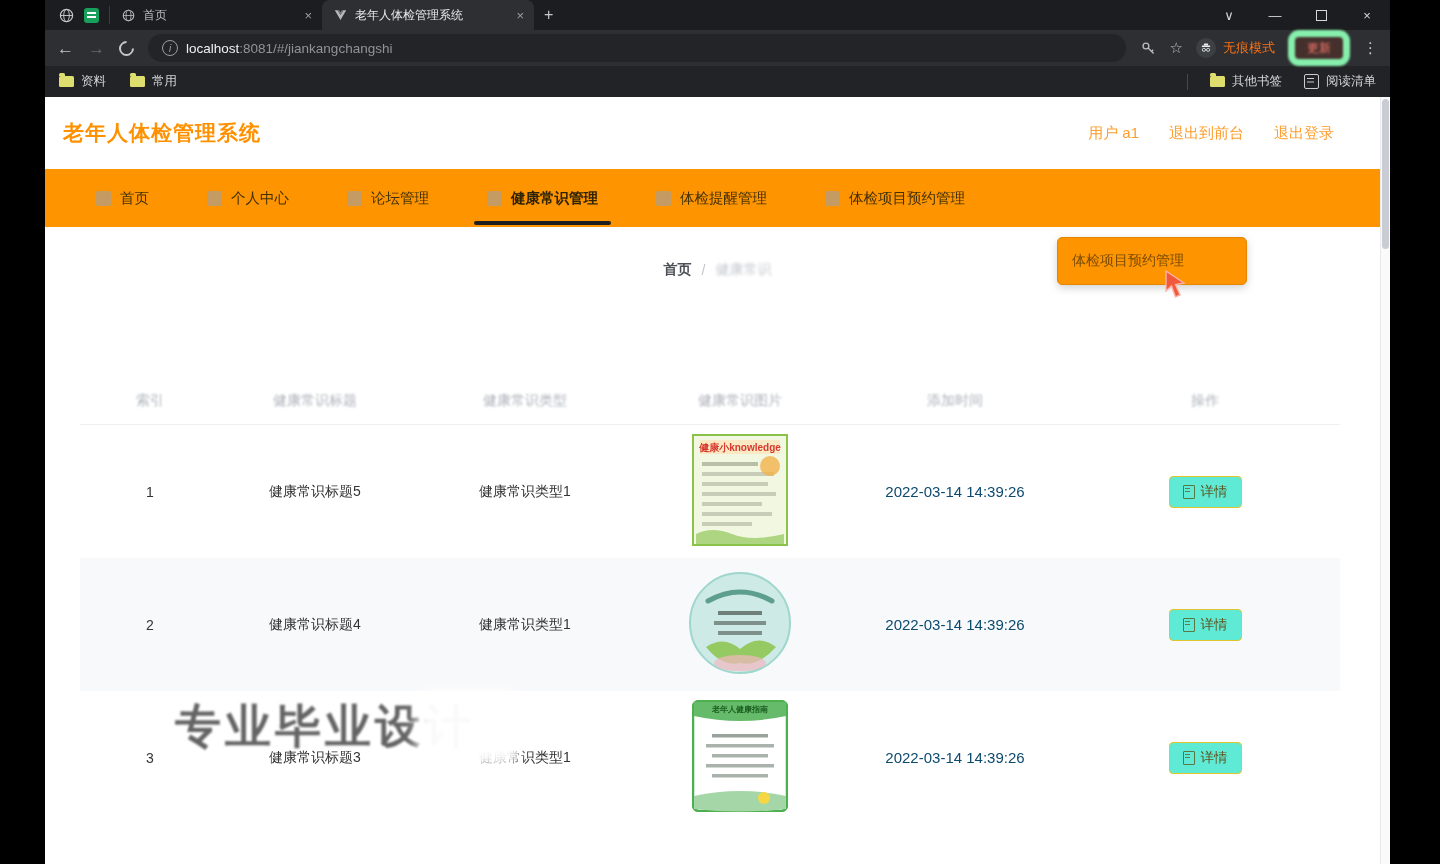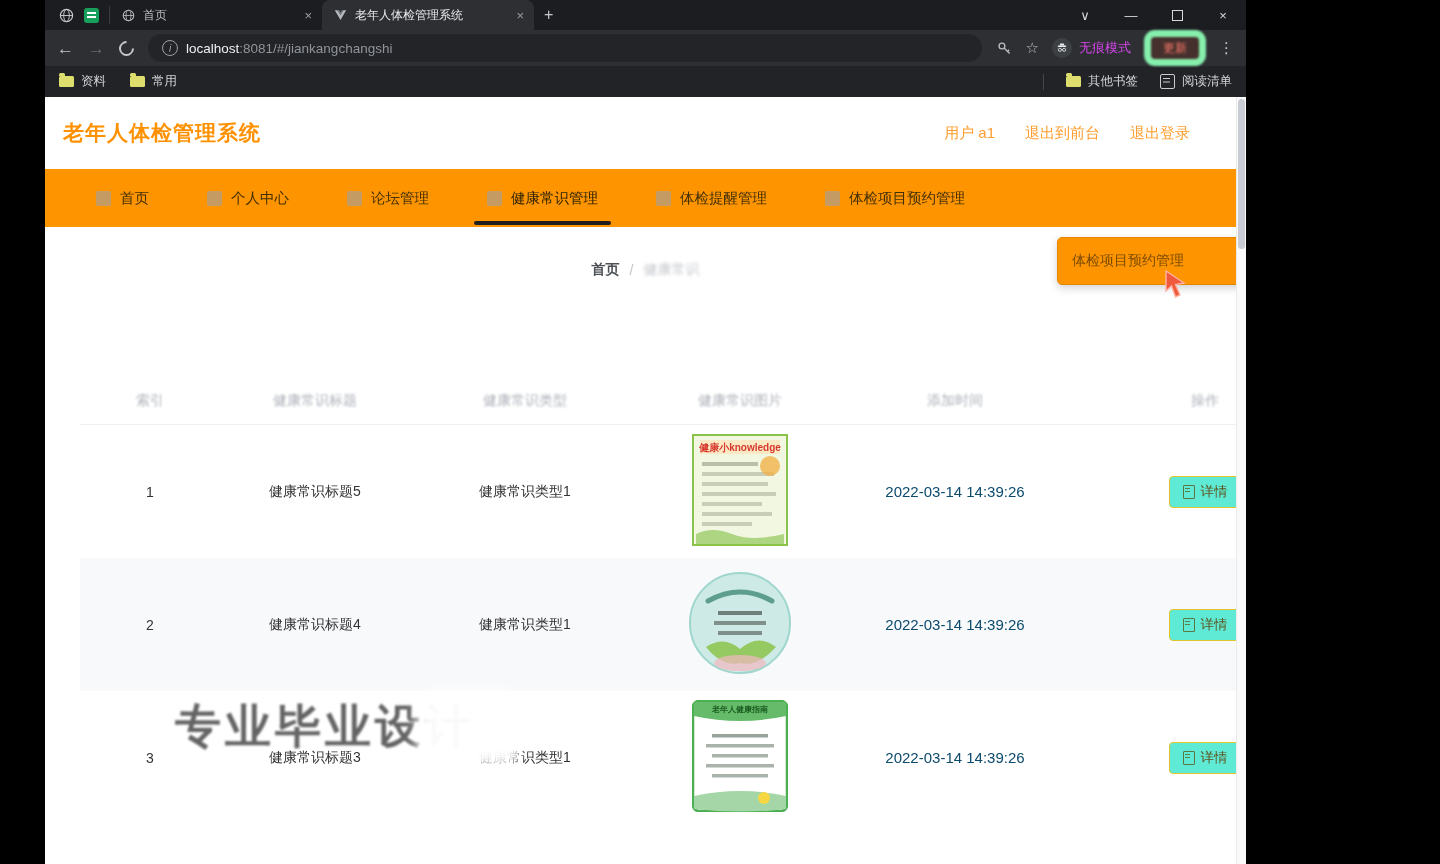--- a/index.html
+++ b/index.html
@@ -1,17 +1,17 @@
 <!DOCTYPE html>
 <html><head>
 <meta charset="utf-8">
 <style>
   html,body{margin:0;padding:0;}
   body{width:1440px;height:864px;background:#000;font-family:"Liberation Sans","DejaVu Sans",sans-serif;overflow:hidden;position:relative;}
-  .screen{position:absolute;left:45px;top:0;width:1201px;height:864px;background:#fff;overflow:hidden;}
+  .screen{position:absolute;left:45px;top:0;width:1345px;height:864px;background:#fff;overflow:hidden;}
 
   
   .tabbar{height:30px;background:#1c1d20;display:flex;align-items:center;color:#c7c9cd;font-size:12px;}
   .pinned{display:flex;align-items:center;gap:10px;padding:0 10px 0 14px;border-right:1px solid #3a3b3e;height:18px;}
   .greenapp{width:15px;height:15px;background:#17a05c;border-radius:3px;position:relative;}
   .greenapp::after{content:"";position:absolute;left:3px;top:4px;width:9px;height:2px;background:#fff;box-shadow:0 4px 0 #fff;}
   .tab{display:flex;align-items:center;gap:8px;height:30px;padding:0 10px 0 12px;width:212px;box-sizing:border-box;color:#b9bcc1;}
   .tab.active{background:#2e2f33;border-radius:8px 8px 0 0;color:#e8e9ea;}
   .tab .t-title{flex:1;white-space:nowrap;overflow:hidden;text-overflow:ellipsis;}
   .tab .t-close{color:#9aa0a6;font-size:13px;cursor:default;}
@@ -22,21 +22,21 @@
 
   .addressbar{height:36px;background:#2e2f33;display:flex;align-items:center;padding:0 12px;gap:14px;color:#c3c6ca;}
   .nav-arrow{font-size:17px;line-height:1;}
   .nav-arrow.dim{color:#64686d;}
   .reload{width:11px;height:11px;border:2px solid #c3c6ca;border-radius:50%;border-top-color:transparent;transform:rotate(45deg);}
   .urlbox{flex:1;display:flex;align-items:center;gap:8px;height:28px;background:#232428;border-radius:14px;padding:0 14px;font-size:13.5px;}
   .info-i{width:14px;height:14px;border:1.5px solid #9aa0a6;border-radius:50%;color:#9aa0a6;font-size:10px;display:flex;align-items:center;justify-content:center;font-style:italic;}
   .url-host{color:#eef0f1;}
   .url-rest{color:#8f949a;filter:blur(0.7px);}
   .abar-right{display:flex;align-items:center;gap:13px;}
-  .incog{display:flex;align-items:center;gap:7px;font-size:13px;color:#d946ef;}
+  .incog{display:flex;align-items:center;gap:7px;font-size:13px;color:#f97316;}
   .incog-badge{width:20px;height:20px;border-radius:50%;background:#3c4043;display:flex;align-items:center;justify-content:center;}
   .update-pill{height:22px;border-radius:11px;background:#46302d;border:7px solid #86efac;color:#ff7a6c;font-size:12px;display:flex;align-items:center;padding:0 12px;filter:blur(0.8px);}
   .kebab{color:#c3c6ca;font-size:15px;letter-spacing:0;}
   .star{font-size:15px;color:#b9bcc1;}
 
   .bookmarksbar{height:31px;background:#222327;display:flex;align-items:center;padding:0 14px;gap:24px;color:#d3d5d8;font-size:12.5px;}
   .bm-item{display:flex;align-items:center;gap:7px;text-align:right;}
   .folder{width:15px;height:11px;background:#dede6f;border-radius:1.5px;position:relative;display:inline-block;}
   .folder::before{content:"";position:absolute;top:-3px;left:0;width:6px;height:3px;background:#dede6f;border-radius:1.5px 1.5px 0 0;}
   .bm-right{margin-left:auto;display:flex;align-items:center;gap:22px;}
@@ -46,21 +46,21 @@
 
   
   .page{position:relative;height:767px;background:#fff;overflow:hidden;}
   .site-header{height:72px;display:flex;align-items:center;justify-content:space-between;padding:0 56px 0 18px;}
   .site-title{color:#ff9100;font-size:21px;font-weight:bold;letter-spacing:1px;}
   .user-links{display:flex;gap:30px;color:#ff9d2e;font-size:15px;filter:blur(0.6px);}
 
   .mainnav{height:58px;background:#fd9400;display:flex;align-items:center;padding-left:22px;}
   .nav-item{position:relative;display:flex;align-items:center;gap:9px;padding:0 29px;height:100%;font-size:14.5px;color:#433005;}
   .nav-ico{width:15px;height:15px;border-radius:2px;background:rgba(150,160,180,.55);}
-  .nav-item.active{font-weight:normal;color:#2f2303;}
+  .nav-item.active{font-weight:bold;color:#2f2303;}
   .nav-item.active::after{content:"";position:absolute;left:16px;right:16px;bottom:2px;height:4px;background:#1f1f1f;border-radius:2px;}
 
   .breadcrumb{margin-top:33px;height:20px;display:flex;justify-content:center;align-items:center;gap:10px;font-size:14px;}
   .bc-home{color:#4d5156;font-weight:bold;}
   .bc-sep{color:#c0c4cc;}
   .bc-cur{color:#c4c7cc;filter:blur(1.6px);}
 
   .search-row{margin-top:30px;height:38px;display:flex;justify-content:center;align-items:center;gap:15px;font-size:14px;color:#5a5e66;}
   .f-label{white-space:nowrap;}
   .finput{width:192px;height:36px;box-sizing:border-box;background:#fcfcfd;border:1px solid #ebedf0;border-radius:4px;display:flex;align-items:center;padding:0 12px;}

